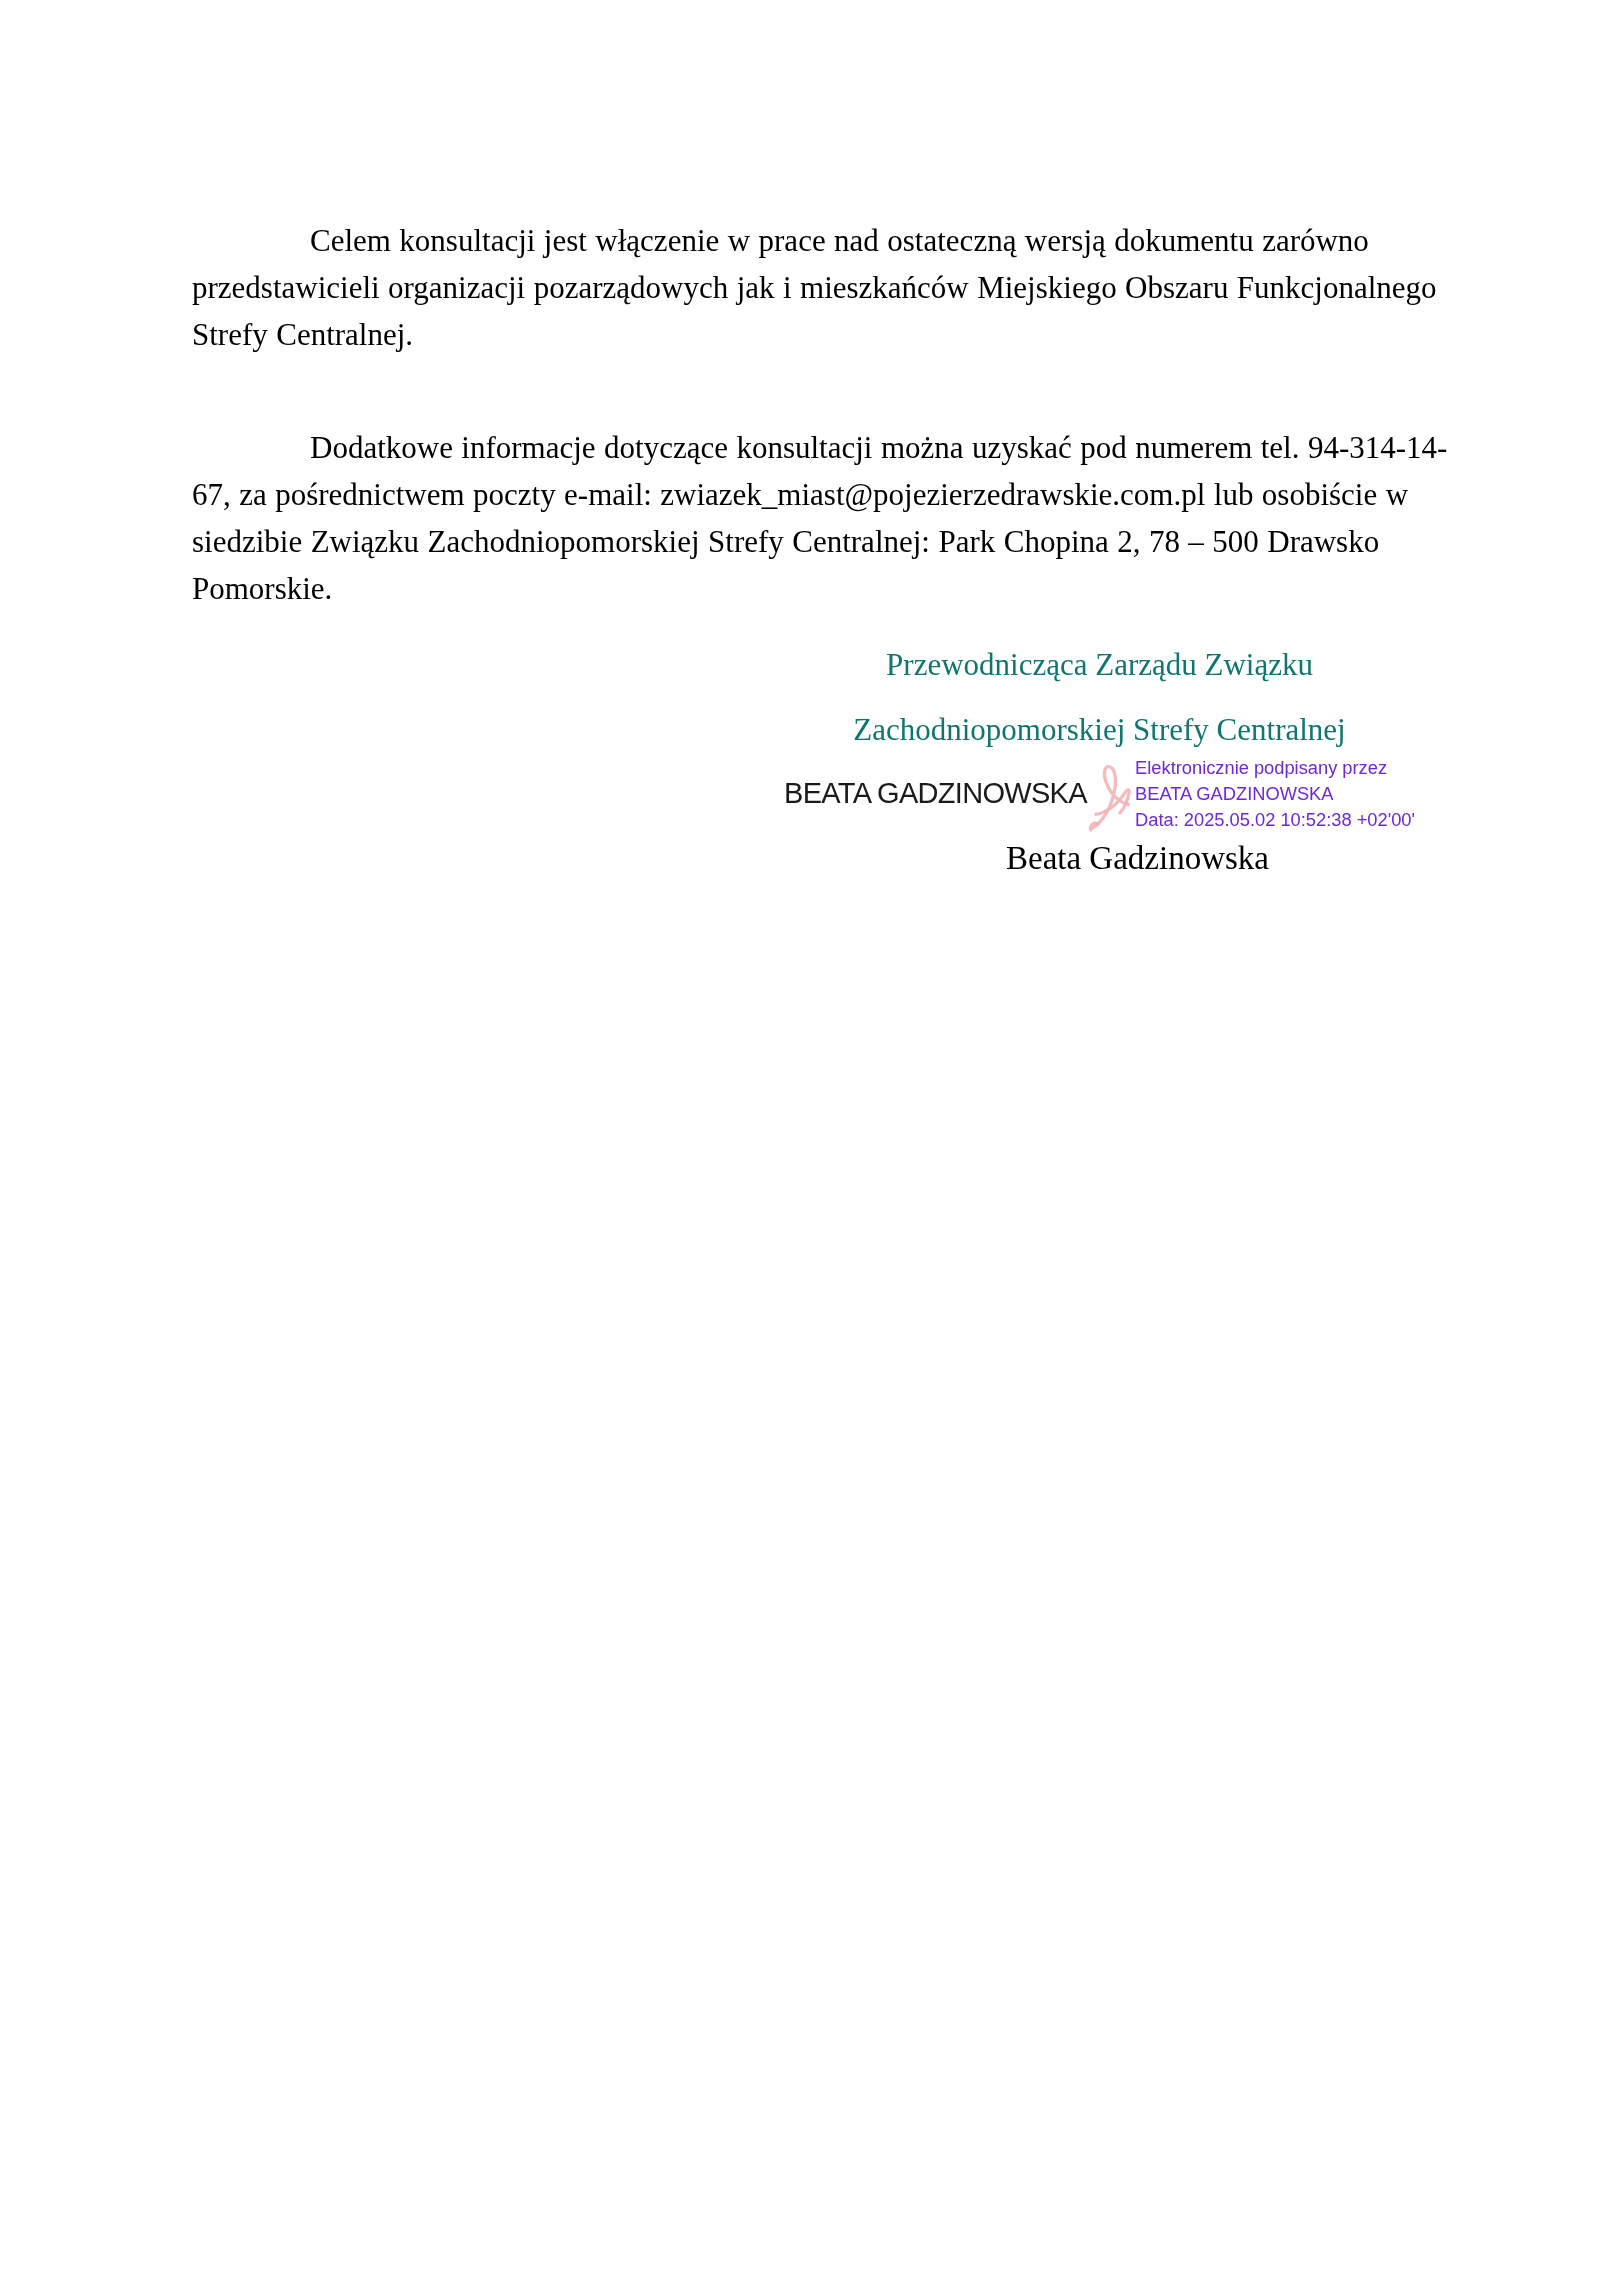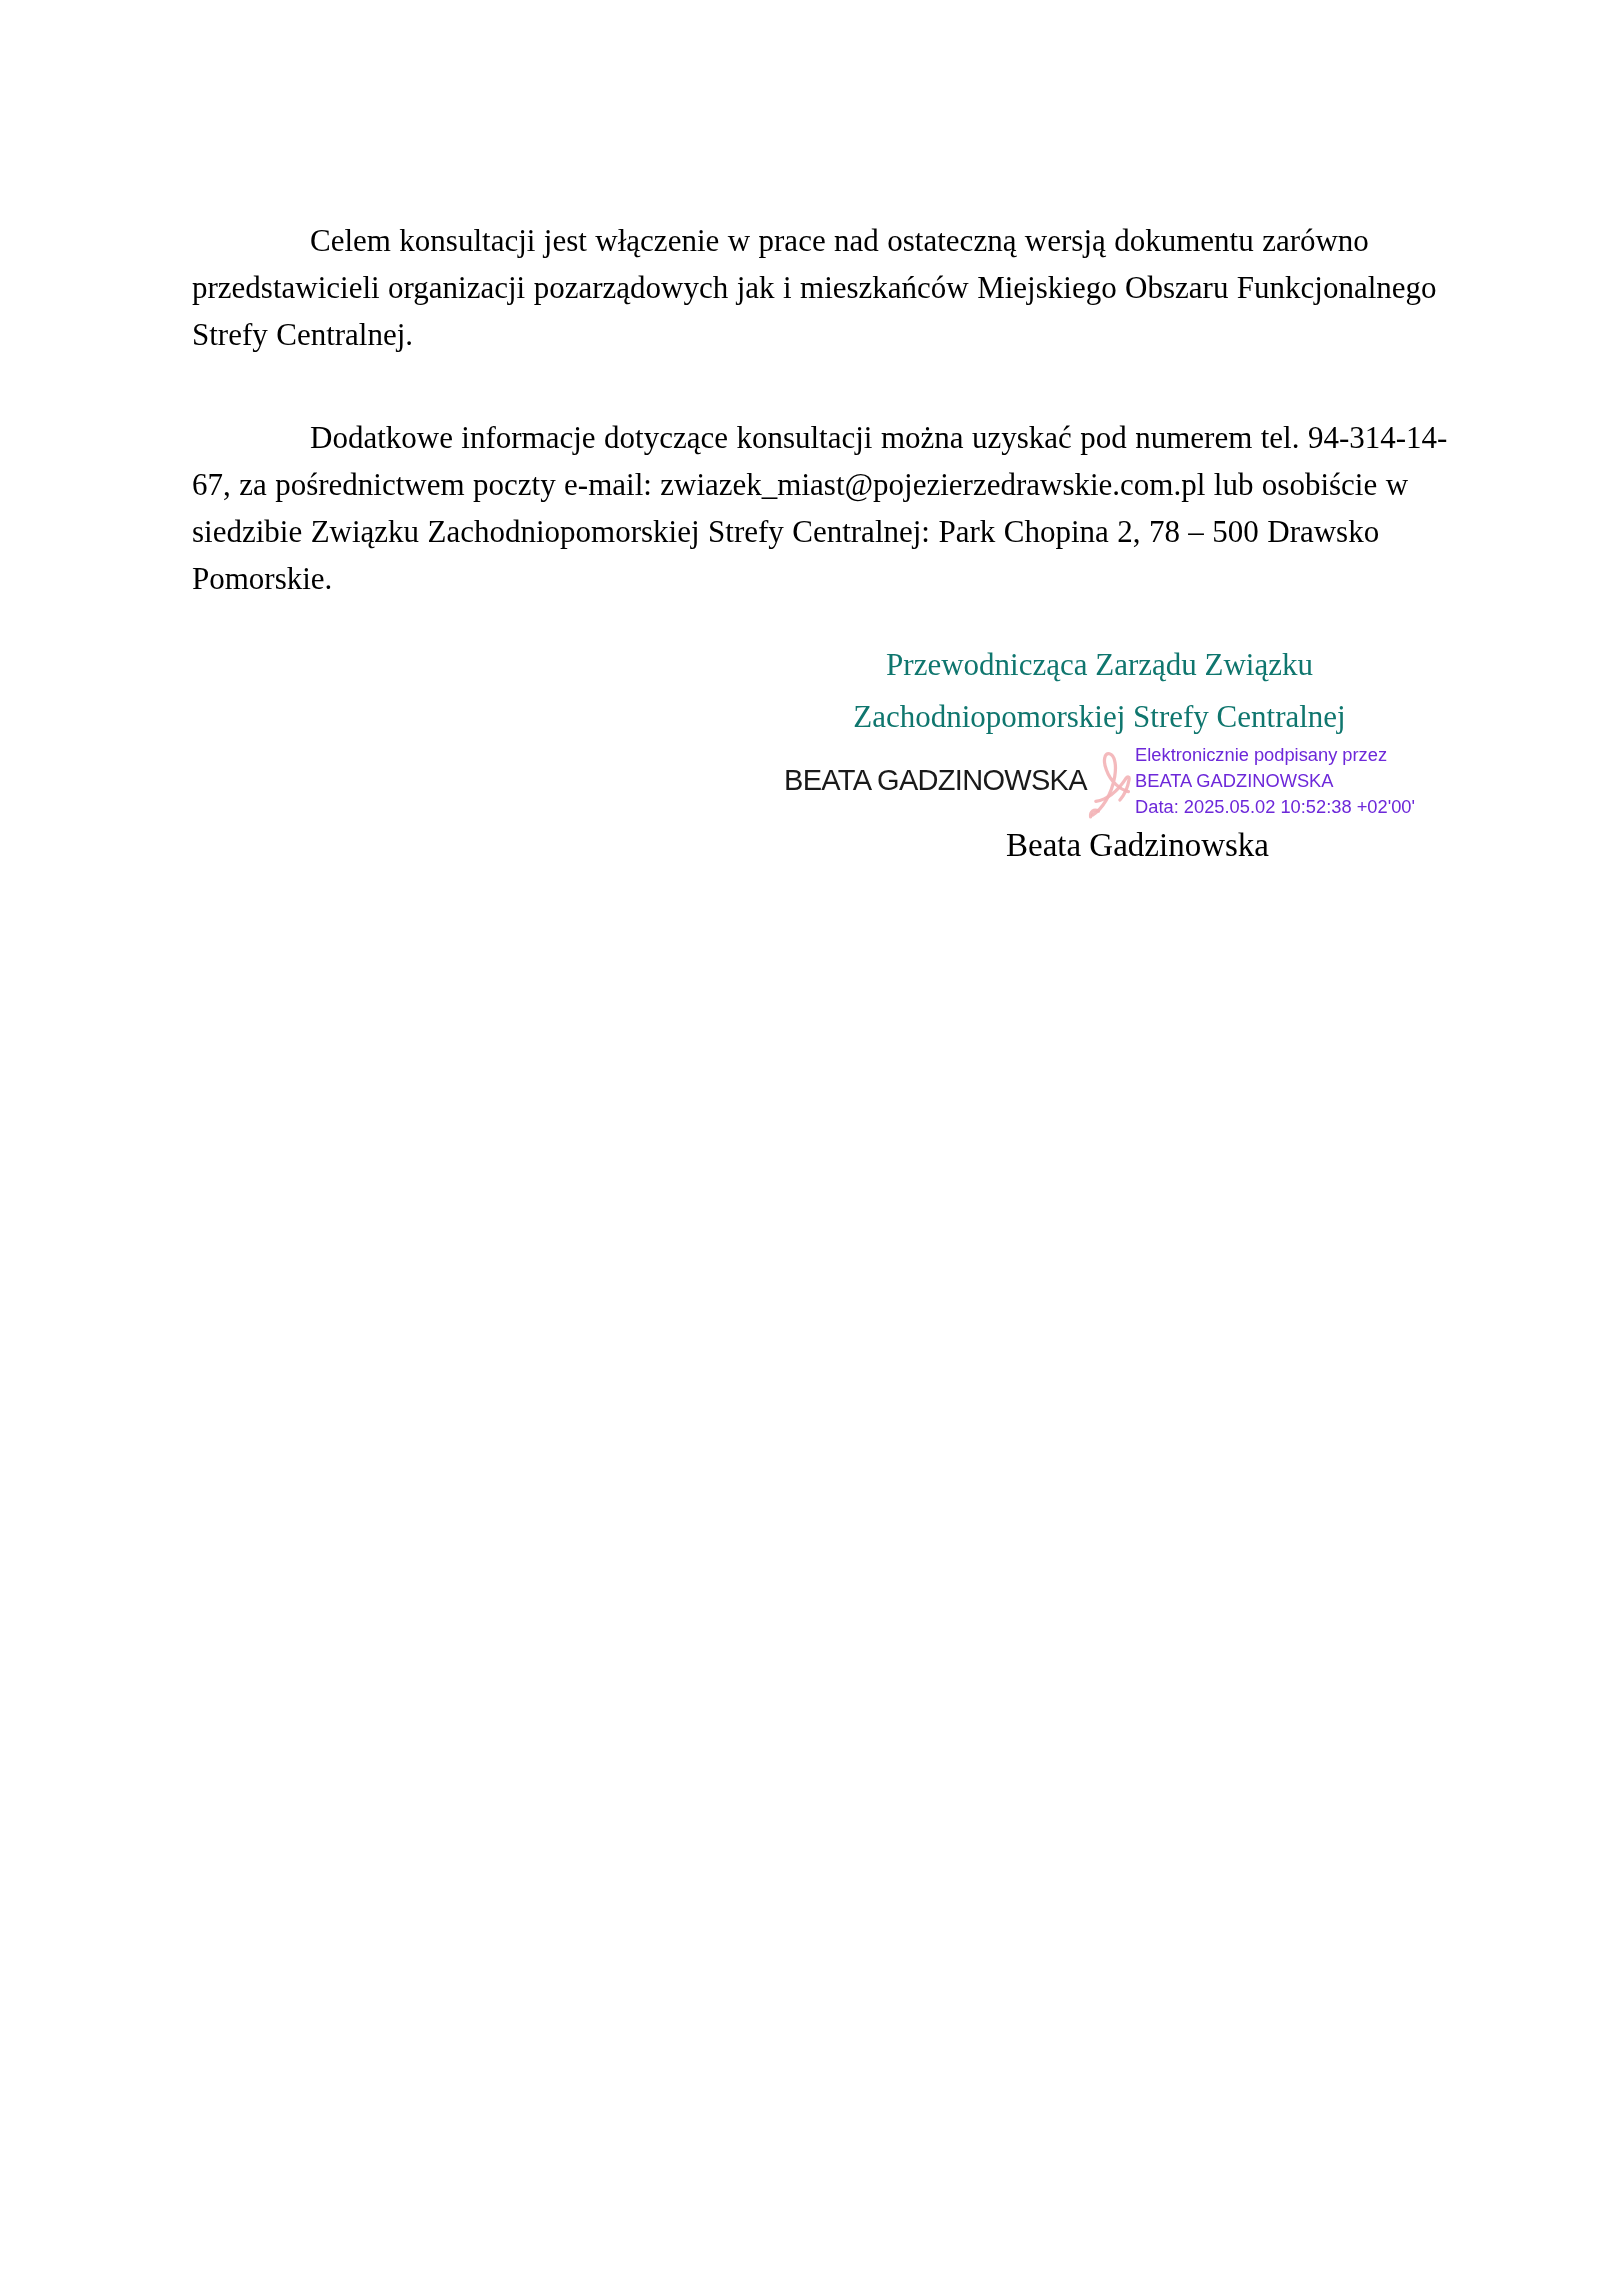--- a/index.html
+++ b/index.html
@@ -21,37 +21,37 @@
     left: 192px;
     width: 1276px;
     font-size: 31px;
     line-height: 47px;
     text-indent: 118px;
     text-align: left;
     color: #000000;
     word-spacing: 0.7px;
   }
   #paragraph-1 { top: 186px; }
-  #paragraph-2 { top: 383px; }
+  #paragraph-2 { top: 393px; }
 
   .signature-block {
     position: absolute;
     left: 720px;
     top: 641px;
     width: 759px;
     text-align: center;
   }
   .sig-title {
     font-size: 31px;
     line-height: 47px;
     color: #0f766e;
     white-space: nowrap;
   }
   .sig-title.second {
-    margin-top: 5px;
+    margin-top: 18px;
   }
   .stamp-row {
     margin-top: 0px;
     height: 81px;
     display: flex;
     align-items: center;
     justify-content: center;
     gap: 3.9px;
   }
   .stamp-name {

